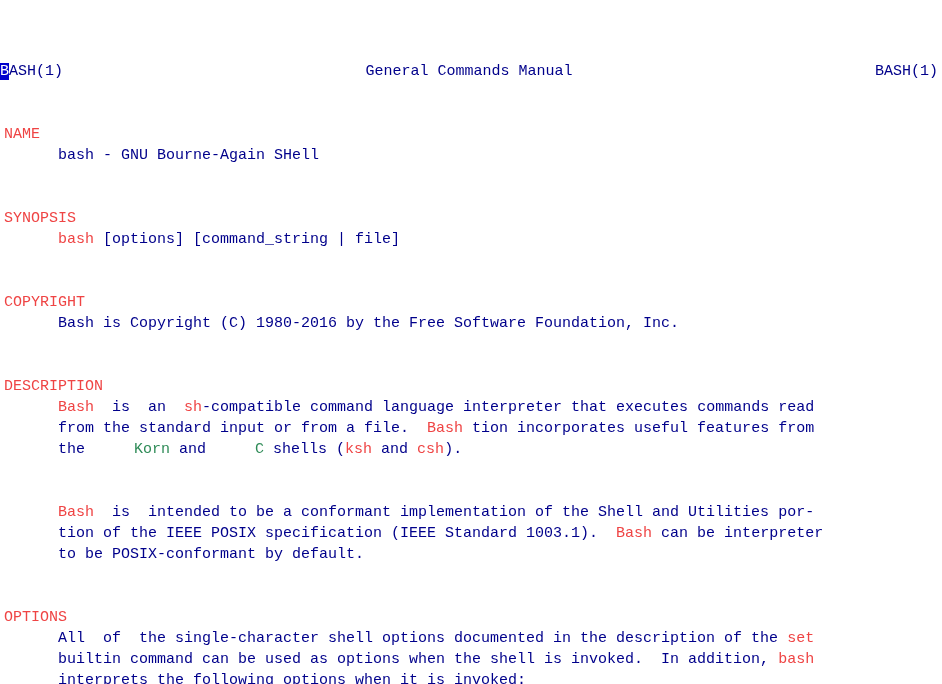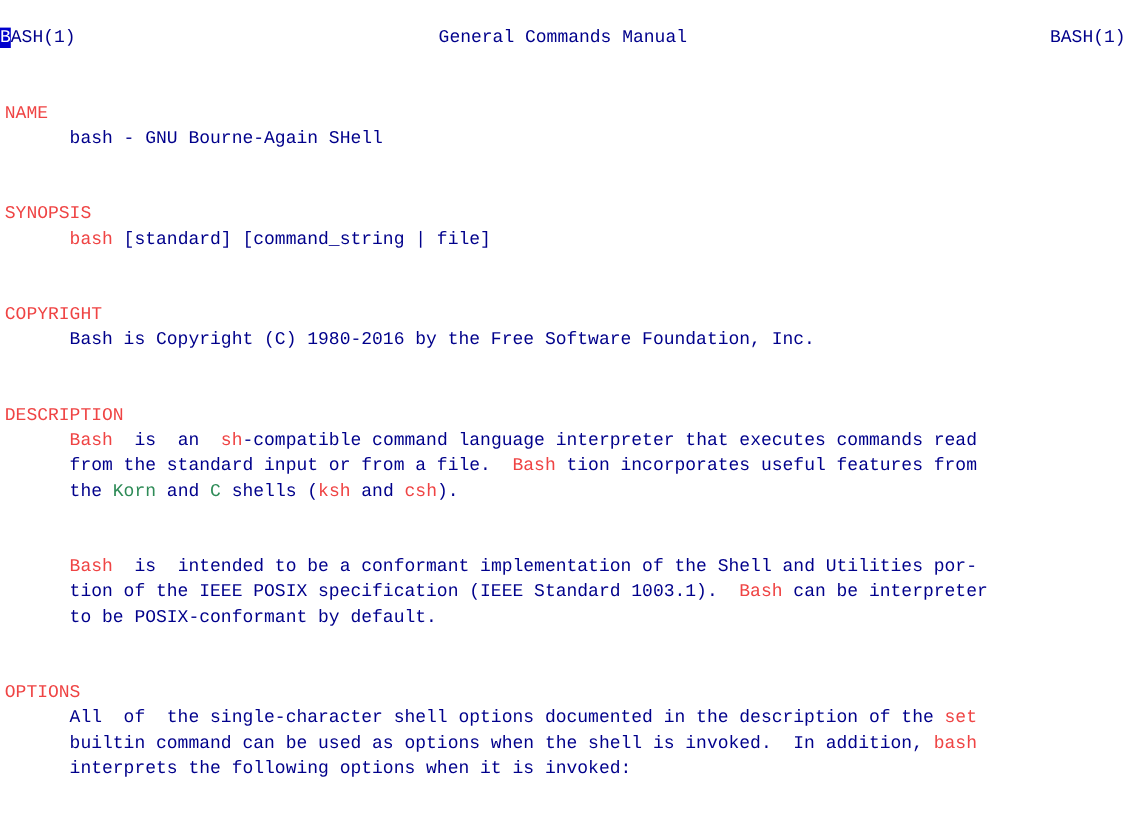--- a/index.html
+++ b/index.html
@@ -12,25 +12,26 @@
       color: #00008b;
       width: 942px;
       height: 684px;
       overflow: hidden;
     }
     .content {
       white-space: pre;
       padding: 0;
     }
     .red { color: #ef4444; }
-    .green { color: #2e8b57; }
+    .green { color: #2e8b57; margin-left: 40px; }
     .hdr-line {
       display: flex;
       justify-content: space-between;
       width: 100%;
+      margin-top: 40px;
     }
     .hdr-left {
       display: inline;
     }
     .hdr-center {
       text-align: right;
     }
     .hdr-right {
       text-align: right;
       padding-right: 4px;
@@ -49,21 +50,21 @@
 </head>
 <body>
 
 <div class="content">
 <div class="hdr-line"><span class="hdr-left"><span class="cursor-bg">B</span><span>ASH(1)</span></span><span class="hdr-center">General Commands Manual</span><span class="hdr-right">BASH(1)</span></div>
 <div class="section">
 <span class="red">NAME</span>
 <div class="indent">bash - GNU Bourne-Again SHell</div>
 
 <span class="red">SYNOPSIS</span>
-<div class="indent"><span class="red">bash</span><span> [standard] [command_string | file]</span></div>
+<div class="indent"><span class="red">bash</span><span> [options] [command_string | file]</span></div>
 
 <span class="red">COPYRIGHT</span>
 <div class="indent">Bash is Copyright (C) 1980-2016 by the Free Software Foundation, Inc.</div>
 
 <span class="red">DESCRIPTION</span>
 <div class="indent"><span class="red">Bash</span><span>  is  an  </span><span class="red">sh</span><span>-compatible command language interpreter that executes commands read</span>
 <span>from the standard input or from a file.  </span><span class="red">Bash</span><span> tion incorporates useful features from</span>
 <span>the </span><span class="green">Korn</span><span> and </span><span class="green">C</span><span> shells (</span><span class="red">ksh</span><span> and </span><span class="red">csh</span><span>).</span></div>
 
 <div class="indent"><span class="red">Bash</span><span>  is  intended to be a conformant implementation of the Shell and Utilities por-</span>

